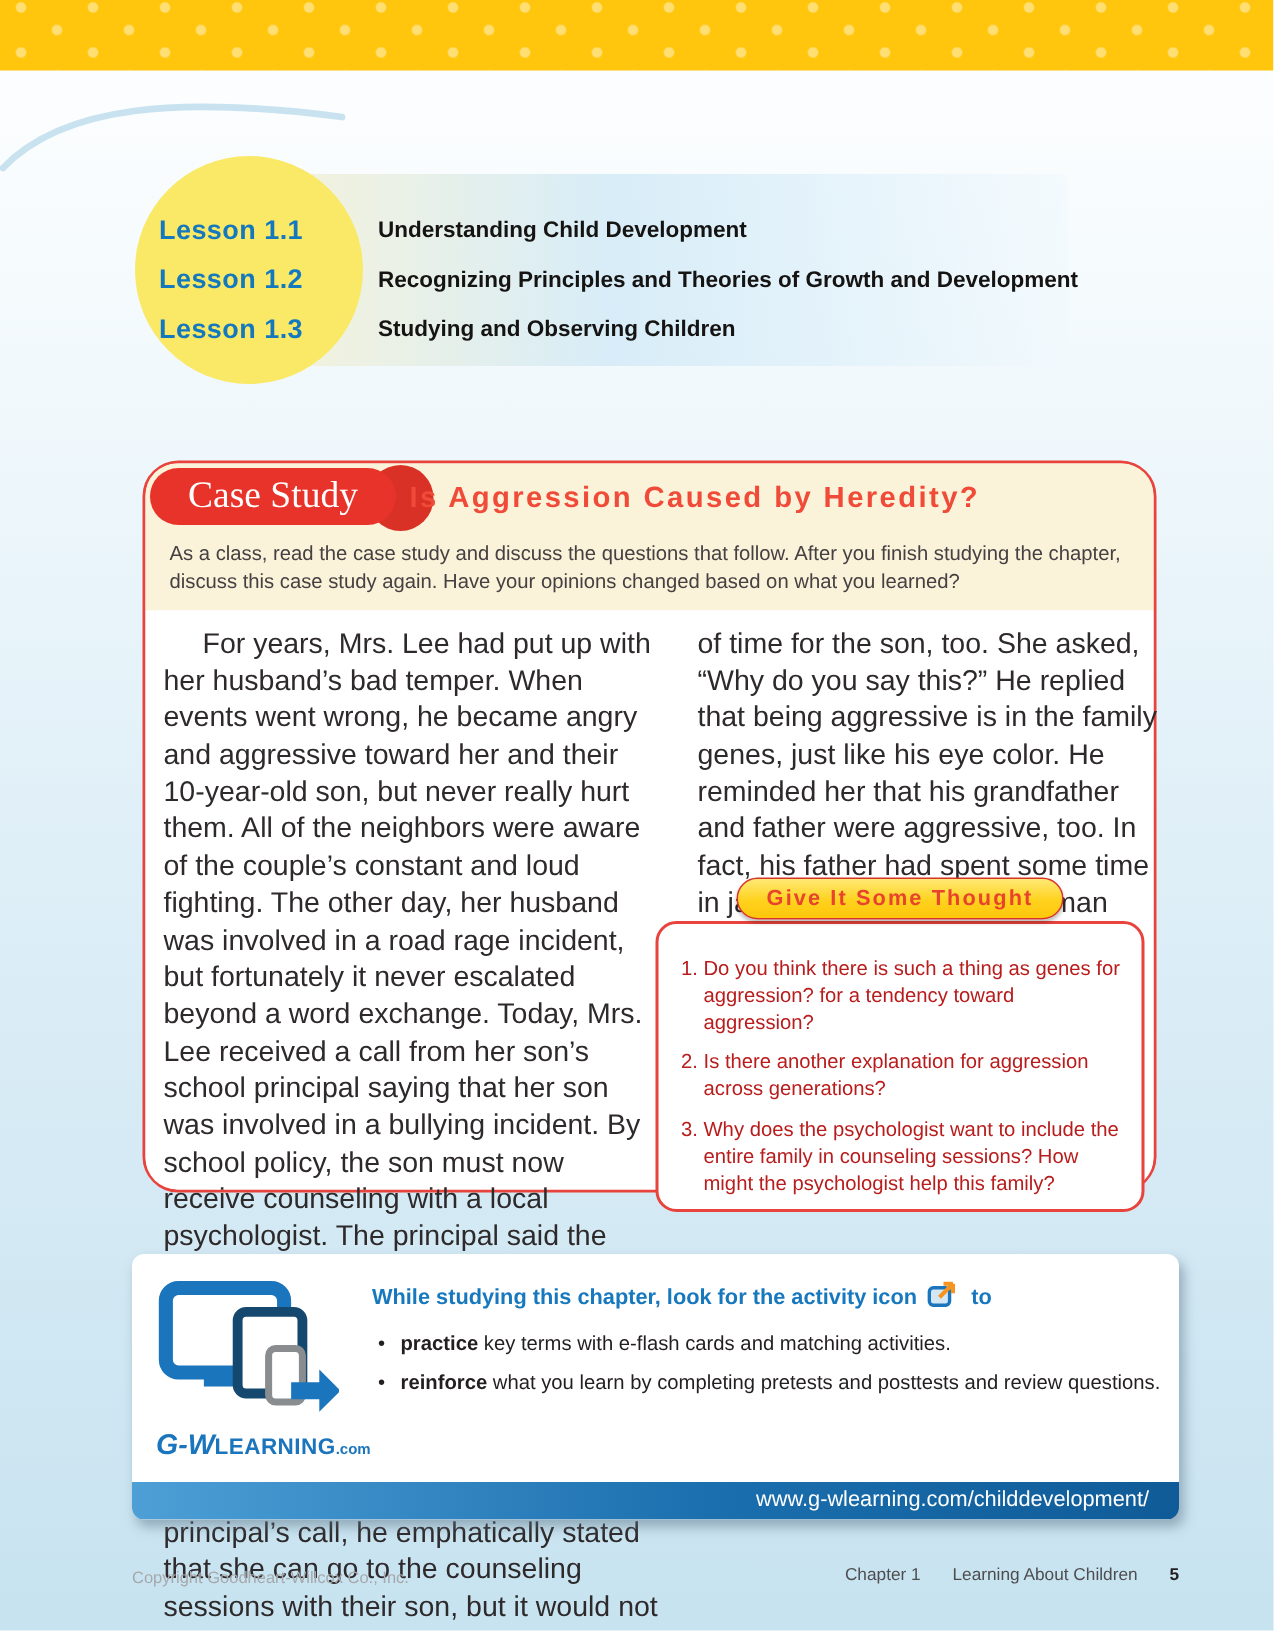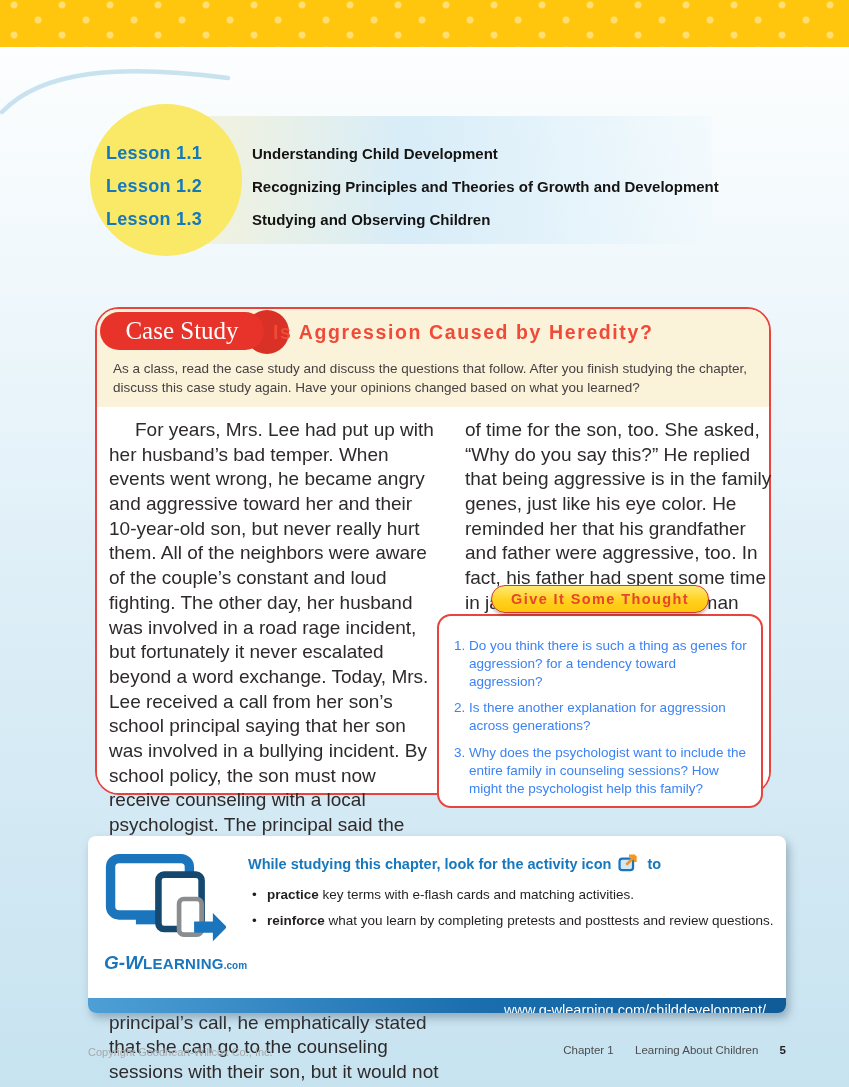--- a/index.html
+++ b/index.html
@@ -91,21 +91,21 @@
     box-shadow: 0 2px 3px rgba(0,0,0,0.28);
     color: #E8432C; font-weight: bold; font-size: 14.5px; letter-spacing: 1.4px;
     text-align: center; line-height: 26px; white-space: nowrap;
   }
   .thought-q {
     position: relative; z-index: 1; margin-top: -14px;
     border: 2px solid #E8433C; border-radius: 14px; background: #ffffff;
     padding: 21px 8px 8px 4px;
   }
   .thought-q ol { margin: 0; padding-left: 26px; }
-  .thought-q li { font-size: 13.5px; line-height: 1.32; color: #3b82f6; margin-bottom: 9px; }
+  .thought-q li { font-size: 13.5px; line-height: 1.32; color: #b91c1c; margin-bottom: 9px; }
   .thought-q li:last-child { margin-bottom: 0; }
 
   
   .activity-box {
     position: absolute; left: 88px; top: 836px; width: 698px; height: 177px;
     background: #ffffff; border-radius: 8px; overflow: hidden;
     box-shadow: 3px 5px 8px rgba(90,115,135,0.5);
   }
   .gw-logo { position: absolute; left: 16px; top: 16px; width: 140px; text-align: left; }
   .logo-text { margin-top: 2px; white-space: nowrap; }
@@ -115,21 +115,21 @@
   .activity-content { position: absolute; left: 160px; top: 18px; width: 528px; }
   .activity-heading { font-size: 14.5px; font-weight: bold; color: #1778BE; }
   .activity-heading .activity-icon { display: inline-block; vertical-align: -3px; margin: 0 3px; }
   .activity-bullets { list-style: none; margin: 11px 0 0 4px; }
   .activity-bullets li {
     position: relative; padding-left: 15px; margin-bottom: 8px;
     font-size: 13.5px; line-height: 1.35; color: #231F20;
   }
   .activity-bullets li::before { content: "\2022"; position: absolute; left: 0; color: #231F20; }
   .activity-bar {
-    position: absolute; left: 0; right: 0; bottom: 0; height: 15px;
+    position: absolute; left: 0; right: 0; bottom: 0; height: 25px;
     background: linear-gradient(90deg, #4D9FD6 0%, #1B6FAE 55%, #0F5B98 100%);
     text-align: right; padding-right: 20px;
   }
   .activity-bar a {
     color: #ffffff; font-size: 14.5px; line-height: 25px; text-decoration: none;
   }
 
   
   .footer-left {
     position: absolute; left: 88px; top: 1046px;

